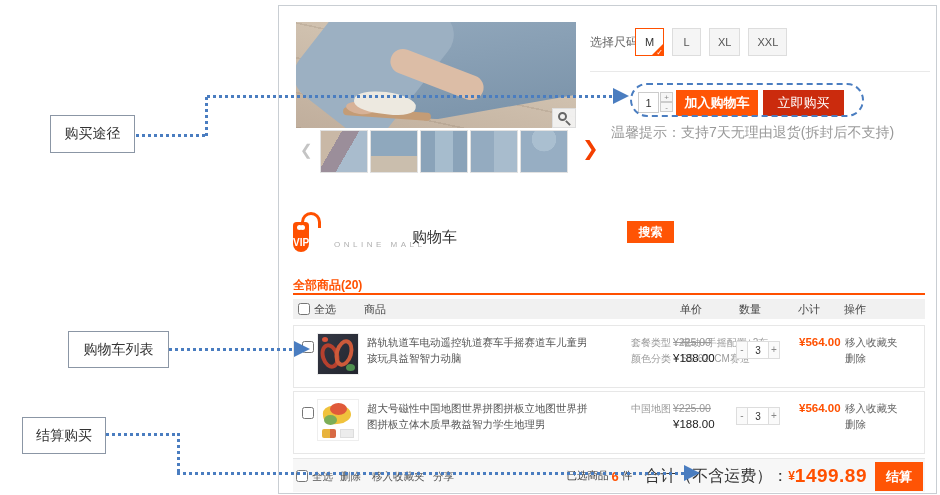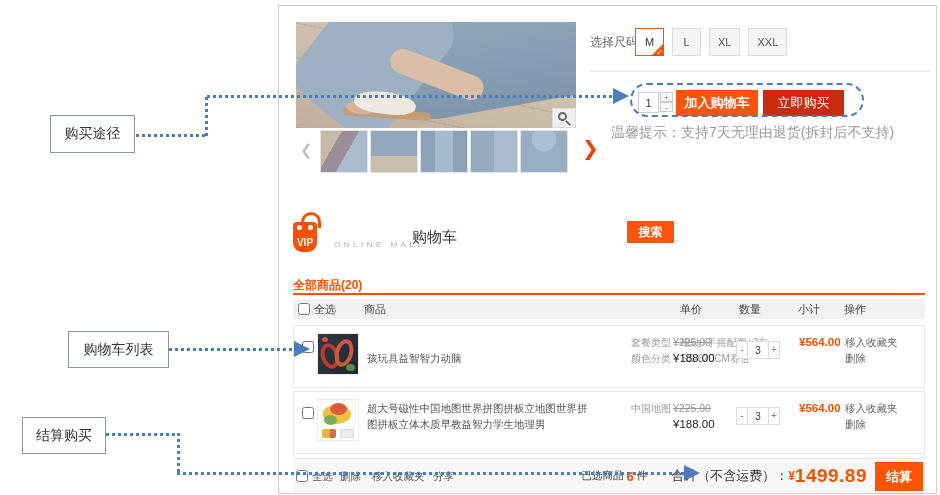--- a/index.html
+++ b/index.html
@@ -48,21 +48,21 @@
   .qty-input { width:21px; height:21px; border:1px solid #ccc; text-align:center; font-size:11px; color:#333; }
   .qty-btns { display:flex; flex-direction:column; margin-left:1px; }
   .qty-btn { width:13px; height:10px; background:#f6f6f6; border:1px solid #ccc; font-size:8px; line-height:7px; color:#888; text-align:center; cursor:pointer; padding:0; }
   .btn-cart { position:absolute; left:397px; top:84px; width:82px; height:26px; background:#ff5405; color:#fff; font-size:13px; font-weight:bold; border:none; cursor:pointer; }
   .btn-buy { position:absolute; left:484px; top:84px; width:81px; height:26px; background:#cb2b0d; color:#fff; font-size:13px; font-weight:normal; border:none; cursor:pointer; }
   .tip { position:absolute; left:332px; top:118px; font-size:14px; color:#999; white-space:nowrap; }
 
   
   .bag { position:absolute; left:14px; top:206px; width:36px; height:42px; }
   .bag-handle { position:absolute; left:8px; top:0; width:20px; height:16px; border:3px solid #ff5000; border-bottom:none; border-radius:10px 10px 0 0; }
-  .bag-body { position:absolute; left:0; top:10px; width:24px; height:30px; background:#ff5000; border-radius:4px 4px 9px 9px; }
+  .bag-body { position:absolute; left:0; top:10px; width:16px; height:30px; background:#ff5000; border-radius:4px 4px 9px 9px; }
   .bag-dot { position:absolute; top:3px; width:5px; height:5px; background:#fff; border-radius:50%; }
   .bag-vip { position:absolute; left:0; right:0; bottom:4px; text-align:center; color:#fff; font-size:10px; font-weight:bold; }
   .mall-name { position:absolute; left:53px; top:209px; font-size:20px; font-weight:bold; color:#1a1a1a; letter-spacing:1px; }
   .mall-sub { position:absolute; left:55px; top:234px; font-size:8px; color:#b0b0b0; letter-spacing:3.5px; }
   .page-title { position:absolute; left:133px; top:222px; font-size:15px; color:#333; }
   .search-row { position:absolute; left:348px; top:215px; width:306px; height:22px; display:flex; }
   .search-input { flex:1; border:2px solid #ff5000; border-right:none; padding:0 6px; font-size:10px; color:#333; }
   .search-input::placeholder { color:#bbb; }
   .search-btn { width:47px; background:#ff5405; color:#fff; border:none; font-size:12px; font-weight:bold; cursor:pointer; }
 
@@ -99,21 +99,21 @@
   .mapimg .mini { position:absolute; left:4px; bottom:2px; width:14px; height:9px; background:linear-gradient(90deg,#e8b33c 60%,#d86a45 60%); border-radius:2px; }
   .mapimg .sheet { position:absolute; right:4px; bottom:2px; width:14px; height:9px; background:#ececec; border:1px solid #ddd; }
 
   
   .foot { position:absolute; left:14px; top:452px; width:632px; height:34px; background:#f7f7f7; border-top:1px solid #e7e7e7; font-size:10.5px; color:#555; }
   .foot .cb { position:absolute; left:3px; top:11px; }
   .f-link { position:absolute; top:11px; cursor:pointer; }
   .f-totals { position:absolute; right:58px; top:0; height:34px; display:flex; align-items:center; white-space:nowrap; }
   .f-sel-label { font-size:10.5px; color:#333; }
   .f-count { font-size:13px; font-weight:bold; color:#ff5000; margin:0 3px; }
-  .f-total-label { font-size:13px; color:#333; margin-left:24px; }
+  .f-total-label { font-size:16px; color:#333; margin-left:12px; }
   .f-cur { font-size:12px; font-weight:bold; color:#ff5000; }
   .f-amount { font-size:19px; font-weight:bold; color:#ff5000; letter-spacing:.5px; }
   .btn-checkout { position:absolute; right:2px; top:3px; width:48px; height:29px; background:#ff5405; color:#fff; border:none; font-size:13px; font-weight:bold; cursor:pointer; }
 
   
   .dot-h { position:absolute; height:3px; background:repeating-linear-gradient(90deg,#4a7dc0 0 3px,transparent 3px 6px); z-index:50; }
   .dot-v { position:absolute; width:3px; background:repeating-linear-gradient(180deg,#4a7dc0 0 3px,transparent 3px 6px); z-index:50; }
   .arr { position:absolute; width:0; height:0; border-top:8px solid transparent; border-bottom:8px solid transparent; border-left:16px solid #4a7dc0; z-index:51; }
   .ann-box { position:absolute; background:#fff; border:1px solid #8b96a5; display:flex; align-items:center; justify-content:center; font-size:14px; color:#333; z-index:60; }
   .dash-rect { position:absolute; left:630px; top:83px; width:234px; height:34px; border:2px dashed #4a7dc0; border-radius:17px; z-index:40; }
@@ -206,20 +206,21 @@
     </div>
 
     <div class="row" style="top:319px">
       <input type="checkbox" class="cb" style="">
       <div class="row-img toy">
         <div class="ring1"></div>
           <div class="ring2"></div>
         <div class="green"></div>
           <div class="reddot"></div>
       </div>
+      <div class="title-l" style="top:10px">路轨轨道车电动遥控轨道赛车手摇赛道车儿童男</div>
       <div class="title-l" style="top:26px">孩玩具益智智力动脑</div>
       <div class="spec-l" style="top:10px">套餐类型：电动+手摇配置+2车</div>
       <div class="spec-l" style="top:26px">颜色分类：SS-620CM赛道</div>
       <div class="price-old">¥225.00</div>
       <div class="price-new">¥188.00</div>
       <div class="row-stepper">
         <button class="st-btn">-</button>
         <span class="st-val">3</span>
         <button class="st-btn">+</button>
       </div>

